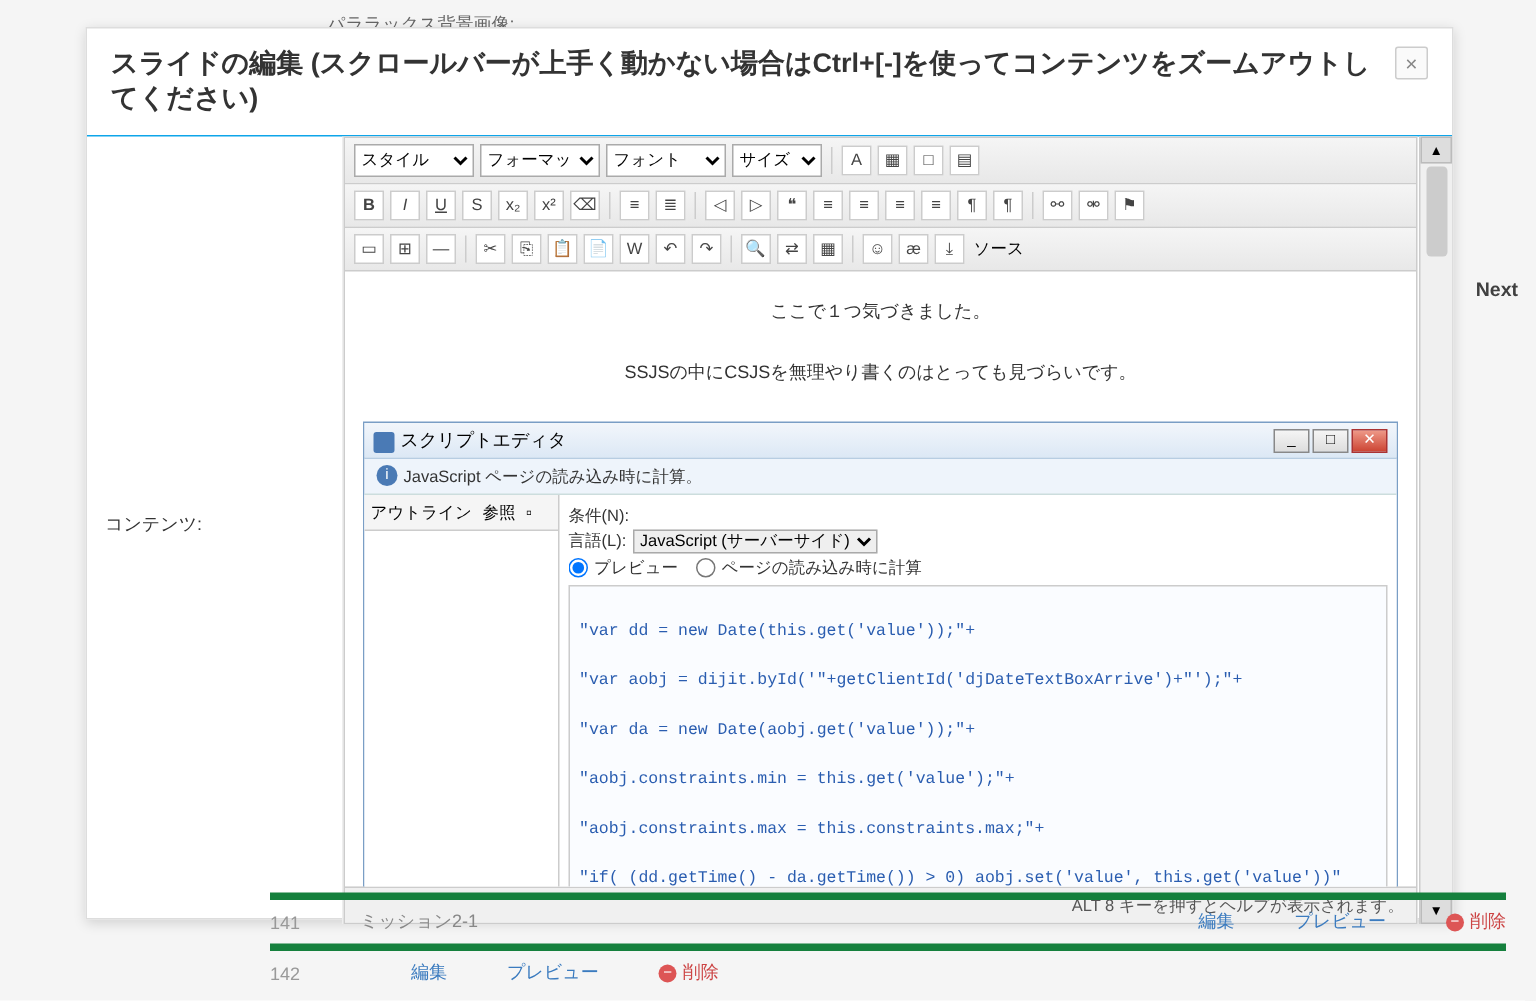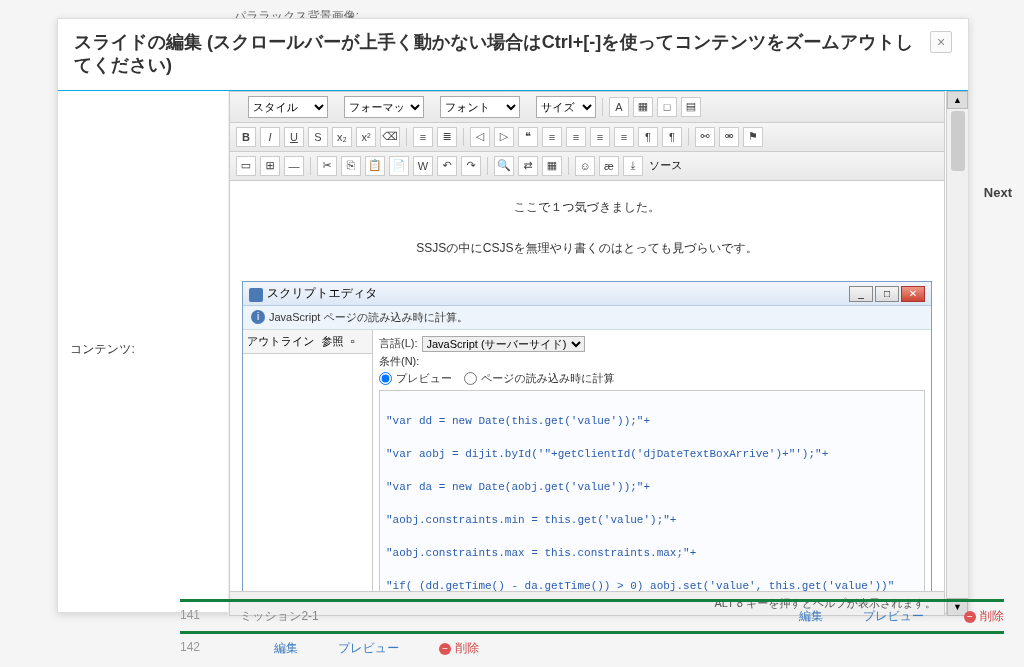--- a/index.html
+++ b/index.html
@@ -1,28 +1,28 @@
 <!DOCTYPE html>
 <html><head>
 <meta charset="utf-8">
 <style>
 * { box-sizing: border-box; margin: 0; padding: 0; }
 body { font-family: Arial, "Hiragino Kaku Gothic ProN", "メイリオ", sans-serif; font-size: 13px; background: #f5f5f5; width: 1024px; height: 667px; overflow: hidden; position: relative; }
-.bg-label { position: absolute; top: 8px; left: 218px; color: #666; font-size: 12px; margin-left: 16px; }
+.bg-label { position: absolute; top: 8px; left: 218px; color: #666; font-size: 12px; }
 .bg-next { position: absolute; top: 185px; right: 12px; color: #404040; font-size: 13px; font-weight: bold; }
 .modal { position: absolute; top: 18px; left: 57px; width: 912px; height: 595px; background: #fff; border: 1px solid #ddd; box-shadow: 0 2px 8px rgba(0,0,0,0.15); }
 .modal-header { padding: 12px 16px; border-bottom: 1px solid #0ea5e9; display: flex; align-items: flex-start; }
 .modal-title { font-size: 18px; font-weight: bold; color: #333; flex: 1; line-height: 1.3; }
 .modal-close { width: 22px; height: 22px; border: 1px solid #ccc; background: #fafafa; color: #888; font-size: 14px; text-align: center; line-height: 20px; cursor: pointer; border-radius: 2px; margin-left: 8px; }
 .modal-body { display: flex; height: 525px; }
 .side-label { width: 170px; padding: 12px; color: #333; font-size: 12px; padding-top: 250px; }
 .editor-wrap { flex: 1; position: relative; border-left: 1px solid #eee; }
 .editor-inner { position: absolute; top: 0; left: 0; right: 23px; bottom: 0; border: 1px solid #ccc; background: #fff; display: flex; flex-direction: column; }
 .toolbar { background: linear-gradient(#f5f5f5,#e8e8e8); border-bottom: 1px solid #ccc; padding: 4px 6px; display: flex; align-items: center; gap: 4px; flex-wrap: wrap; }
-.toolbar select { font-size: 11px; height: 22px; border: 1px solid #aaa; background: #fff; margin-left: 12px; }
+.toolbar select { font-size: 11px; height: 22px; border: 1px solid #aaa; background: #fff; }
 .tb-btn { width: 20px; height: 20px; border: 1px solid #ccc; background: #fff; display: inline-flex; align-items: center; justify-content: center; font-size: 11px; color: #444; cursor: pointer; }
 .tb-sep { width: 1px; height: 18px; background: #ccc; margin: 0 2px; }
 .content-area { flex: 1; padding: 12px; overflow: hidden; position: relative; }
 .content-text { text-align: center; font-size: 12px; color: #333; margin: 6px 0 24px; }
 .script-editor { border: 1px solid #7a9ec5; margin-top: 8px; }
 .se-titlebar { background: linear-gradient(#f2f6fb,#dce8f5); border-bottom: 1px solid #b7cde2; padding: 3px 6px; display: flex; align-items: flex-end; font-size: 12px; }
 .se-titlebar .ico { width: 14px; height: 14px; background: #4a7ab5; border-radius: 2px; margin-right: 4px; }
 .win-btns { margin-left: auto; display: flex; }
 .win-btn { width: 24px; height: 16px; border: 1px solid #888; margin-left: 2px; font-size: 10px; text-align: center; line-height: 14px; background: linear-gradient(#f5f5f5,#ddd); }
 .win-btn.close { background: linear-gradient(#e98,#c43); color: #fff; border-color: #a33; }
@@ -34,21 +34,21 @@
 .se-right { flex: 1; padding: 4px 6px; font-size: 11px; }
 .se-row { margin: 2px 0; display: flex; align-items: center; gap: 4px; }
 .se-row label { color: #333; }
 .se-row select { font-size: 11px; border: 1px solid #aaa; }
 .code-box { border: 1px solid #ccc; background: #fafcff; padding: 6px; font-family: "Courier New", monospace; font-size: 11px; line-height: 1.5; color: #2a5db0; min-height: 120px; margin-top: 4px; overflow-x: auto; white-space: pre; }
 .status-bar { background: #f0f0f0; border-top: 1px solid #ccc; padding: 4px 8px; text-align: right; font-size: 11px; color: #555; }
 .vscroll { position: absolute; top: 0; right: 0; width: 22px; bottom: 0; background: #f0f0f0; border-left: 1px solid #ccc; }
 .vscroll .arr { height: 18px; background: #ddd; border: 1px solid #bbb; text-align: center; font-size: 9px; line-height: 16px; }
 .vscroll .thumb { width: 14px; height: 60px; background: #ccc; margin: 2px auto; border-radius: 3px; }
 .bottom-rows { position: absolute; bottom: 4px; left: 180px; right: 20px; font-size: 12px; }
-.brow { display: flex; padding: 6px 0; border-top: 3px solid #15803d; color: #666; }
+.brow { display: flex; align-items: center; padding: 6px 0; border-top: 5px solid #15803d; color: #666; }
 .brow .num { width: 60px; color: #999; }
 .brow .name { flex: 1; color: #888; }
 .brow .act { color: #3b7bbf; margin: 0 20px; display: flex; align-items: center; gap: 0; }
 .brow .del { color: #c44; margin-left: 20px; display: flex; align-items: center; gap: 4px; }
 .mini-ico { width: 14px; height: 14px; display: inline-block; }
 .pencil { background: linear-gradient(45deg,#e8a020 40%,#b76 40%); transform: rotate(45deg); width: 3px; height: 12px; }
 .minus { width: 12px; height: 12px; border-radius: 50%; background: #d55; color: #fff; text-align: center; font-size: 10px; line-height: 11px; }
 </style>
 </head>
 <body>
@@ -155,25 +155,25 @@
             <div class="se-body">
               <div class="se-left">
                 <div class="se-left-hdr">
                   <span>アウトライン</span>
                   <span style="margin-left:4px">参照</span>
                   <span style="margin-left:4px">▫</span>
                 </div>
               </div>
               <div class="se-right">
                 <div class="se-row">
+                  <label>条件(N):</label>
+                </div>
+                <div class="se-row">
                   <label>言語(L):</label>
                   <select><option>JavaScript (サーバーサイド)</option></select>
-                </div>
-                <div class="se-row">
-                  <label>条件(N):</label>
                 </div>
                 <div class="se-row">
                   <input type="radio" checked="" style="">
                   <label>プレビュー</label>
                   <input type="radio" style="margin-left: 8px;">
                   <label>ページの読み込み時に計算</label>
                 </div>
                 <div class="code-box">
 <div class="code-line">"var dd = new Date(this.get('value'));"+</div>
 <div class="code-line">"var aobj = dijit.byId('"+getClientId('djDateTextBoxArrive')+"');"+</div>

